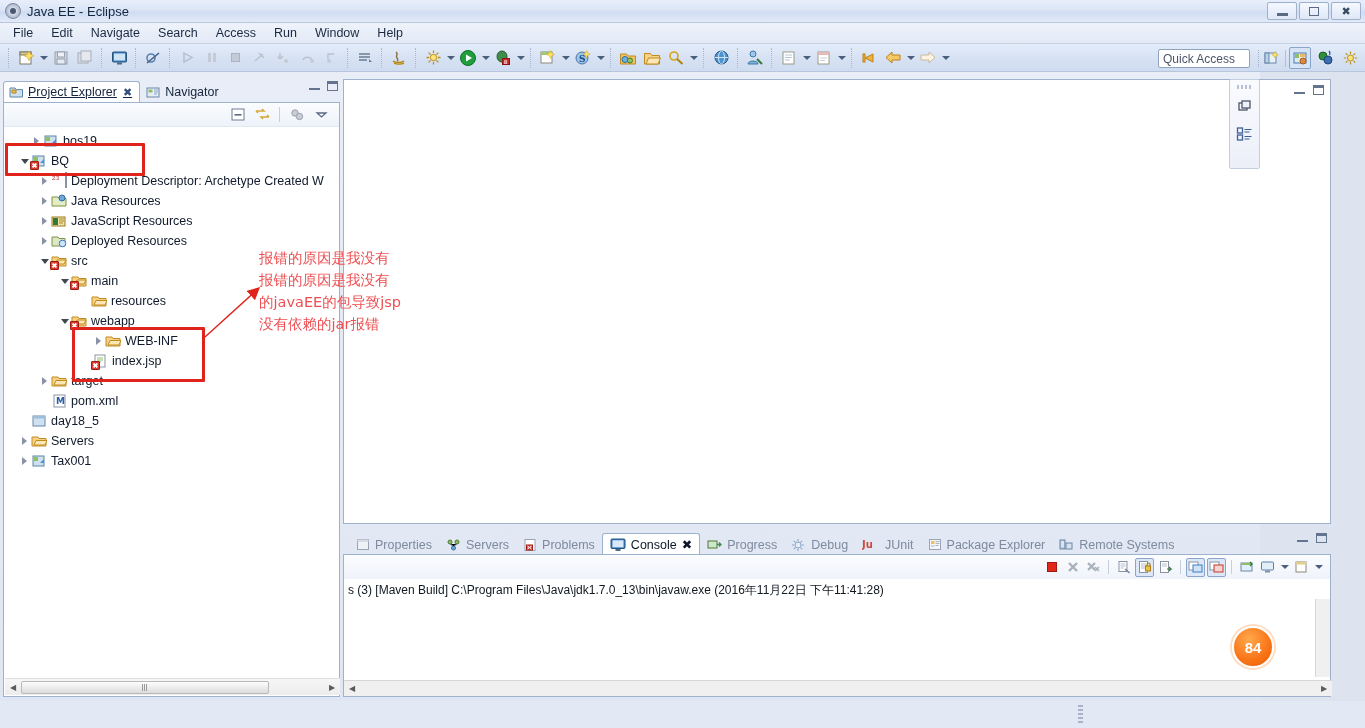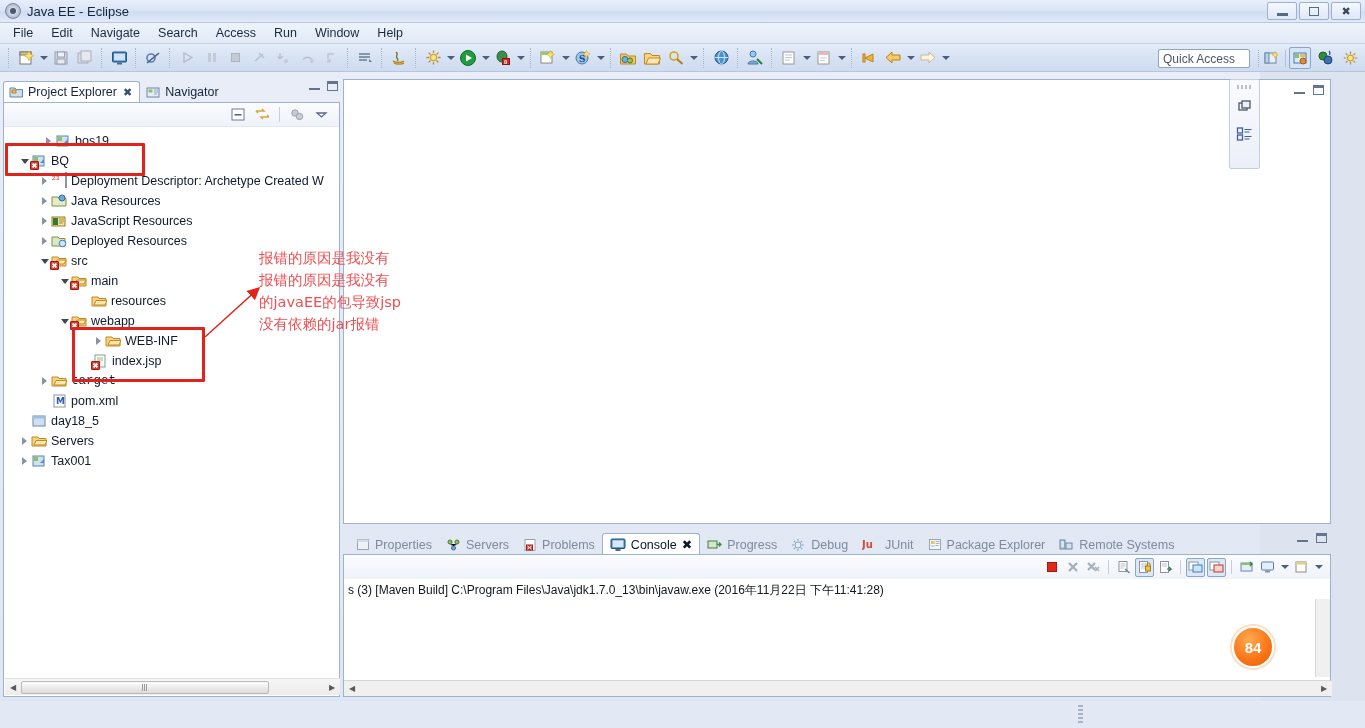--- a/index.html
+++ b/index.html
@@ -87,21 +87,21 @@
   .leftview {
     position:absolute; left:3px; top:79px; width:337px; height:618px;
   }
   .viewtabs { display:flex; height:24px; align-items:flex-end; position:relative; }
   .vtab {
     display:flex; align-items:center; gap:4px; height:22px; padding:0 7px 0 5px;
     font-size:12.5px; color:#16253c; border:1px solid transparent;
   }
   .vtab.active {
     background:#fff; border:1px solid #9fb2cd; border-bottom:1px solid #fff;
-    border-radius:3px 3px 0 0; font-weight:normal;
+    border-radius:3px 3px 0 0; font-weight:normal;text-decoration:underline;
   }
   .vtab .xmark { font-size:11px; color:#33507a; margin-left:2px; }
   .view-minmax { position:absolute; right:2px; top:2px; display:flex; gap:7px; }
   .ico-min { width:11px;height:9px; border-bottom:2px solid #64748e; }
   .ico-max { width:11px;height:10px; border:1.5px solid #64748e; border-top-width:3px; }
   .viewbody {
     position:absolute; left:0; top:23px; width:337px; height:595px;
     background:#fff; border:1px solid #9fb2cd;
   }
   .viewtoolbar {
@@ -566,21 +566,21 @@
         </div>
         <div class="vt-btn">
           <svg width="15" height="13" viewBox="0 0 15 13">
               <path d="M3 5 h9 l-4.5 4z" fill="none" stroke="#5a6a85" stroke-width="1.3"></path>
             </svg>
         </div>
       </div>
 
       <div class="tree">
 
-        <div class="trow" style="padding-left:26px;margin-left:12px;">
+        <div class="trow" style="padding-left:26px;">
           <span class="exp arrow-c"></span>
           <span class="ticon">
             <svg width="16" height="16" viewBox="0 0 16 16">
                 <rect x="2" y="3" width="11" height="10" fill="#cfe0ef" stroke="#5d86a8"></rect>
                 <rect x="3" y="4" width="4" height="4" fill="#8fbf67"></rect>
                 <path d="M9 10 l4 -4 v4z" fill="#4a90d9"></path>
               </svg>
           </span>
           <span class="tlabel">bos19</span>
         </div>
@@ -700,21 +700,21 @@
           <span class="ticon">
             <svg width="16" height="16" viewBox="0 0 16 16">
                 <rect x="3" y="2" width="10" height="12" fill="#fff" stroke="#8a93a5"></rect>
                 <path d="M5 5h6M5 7h6M5 9h4" stroke="#8fbf67" stroke-width="1"></path>
               </svg>
             <span class="err-badge">✖</span>
           </span>
           <span class="tlabel">index.jsp</span>
         </div>
 
-        <div class="trow" style="padding-left:34px;font-family:Liberation Mono, monospace;">
+        <div class="trow" style="padding-left:34px;">
           <span class="exp arrow-c"></span>
           <span class="ticon">
             <svg width="16" height="16" viewBox="0 0 16 16">
                 <path d="M1 4h6l1 1.5h7V13H1z" fill="#f7d184" stroke="#c08c20"></path>
                 <path d="M3 12 l2 -4.5 h11 l-2 4.5z" fill="#fbe6b5" stroke="#c08c20"></path>
               </svg>
           </span>
           <span class="tlabel">target</span>
         </div>
 

